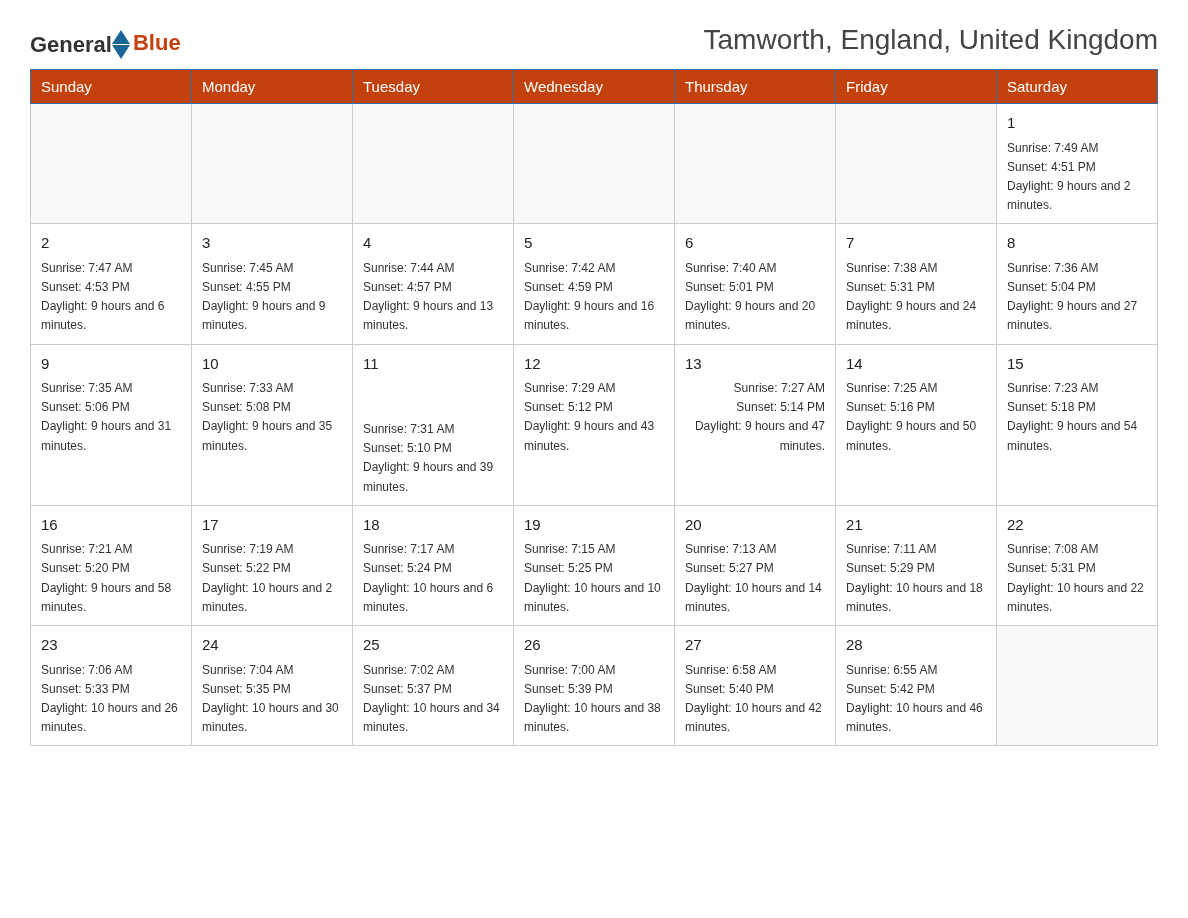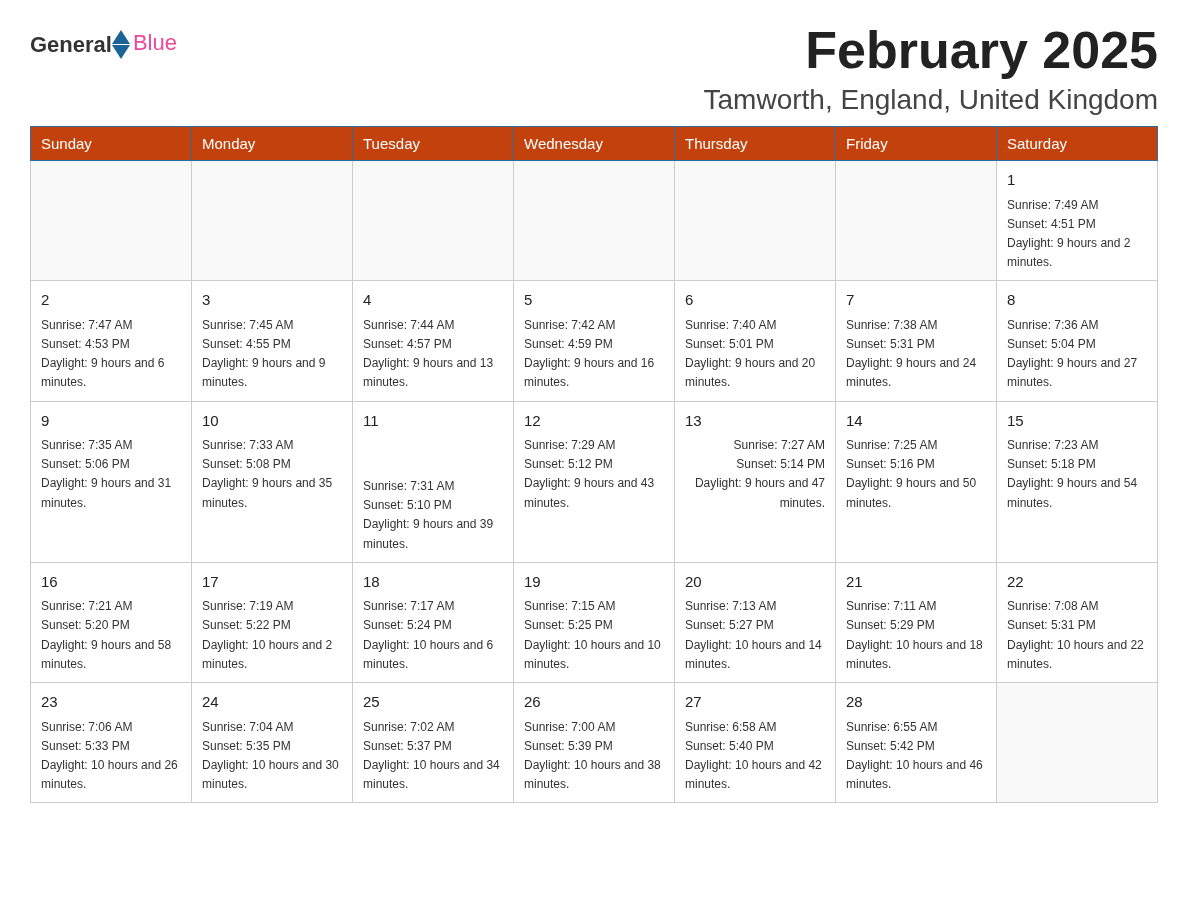--- a/index.html
+++ b/index.html
@@ -29,23 +29,23 @@
     .logo-block {
       display: flex;
       flex-direction: row;
       align-items: flex-start;
     }
     .logo-row1 {
       display: flex;
       align-items: center;
     }
     .logo-row2 {
-      color: #ec4899;
+      color: #c2410c;
       font-size: 22px;
-      font-weight: normal;
+      font-weight: bold;
       margin-left: 2px;
     }
     .title-block {
       text-align: right;
     }
     .title-block h1 {
       font-size: 52px;
       font-weight: bold;
       color: #222;
     }
@@ -125,21 +125,20 @@
         <span class="logo-text-general">General</span>
         <div class="logo-icon">
           <div class="logo-triangle-up"></div>
           <div class="logo-triangle-down"></div>
         </div>
       </div>
       <div class="logo-row2">Blue</div>
     </div>
   </div>
   <div class="title-block">
-    <h1>February 2025</h1>
     <h2>Tamworth, England, United Kingdom</h2>
   </div>
 </div>
 
 <table class="calendar">
   <thead>
     <tr>
     <th>Sunday</th>
         <th>Monday</th>
         <th>Tuesday</th>

